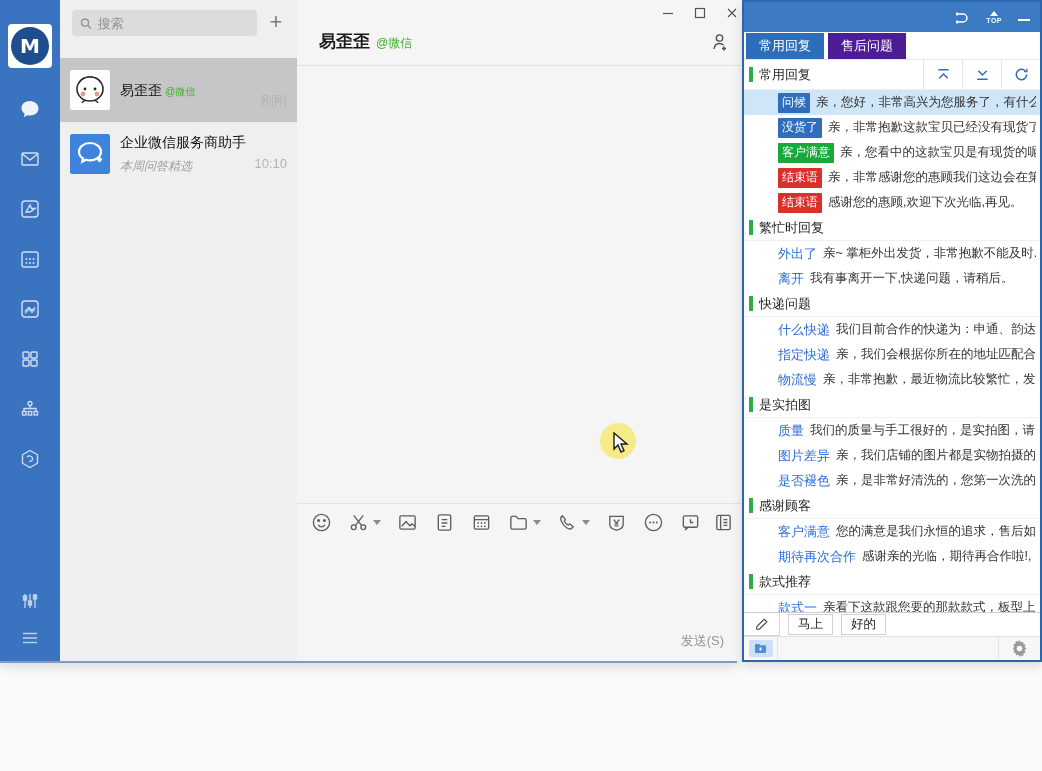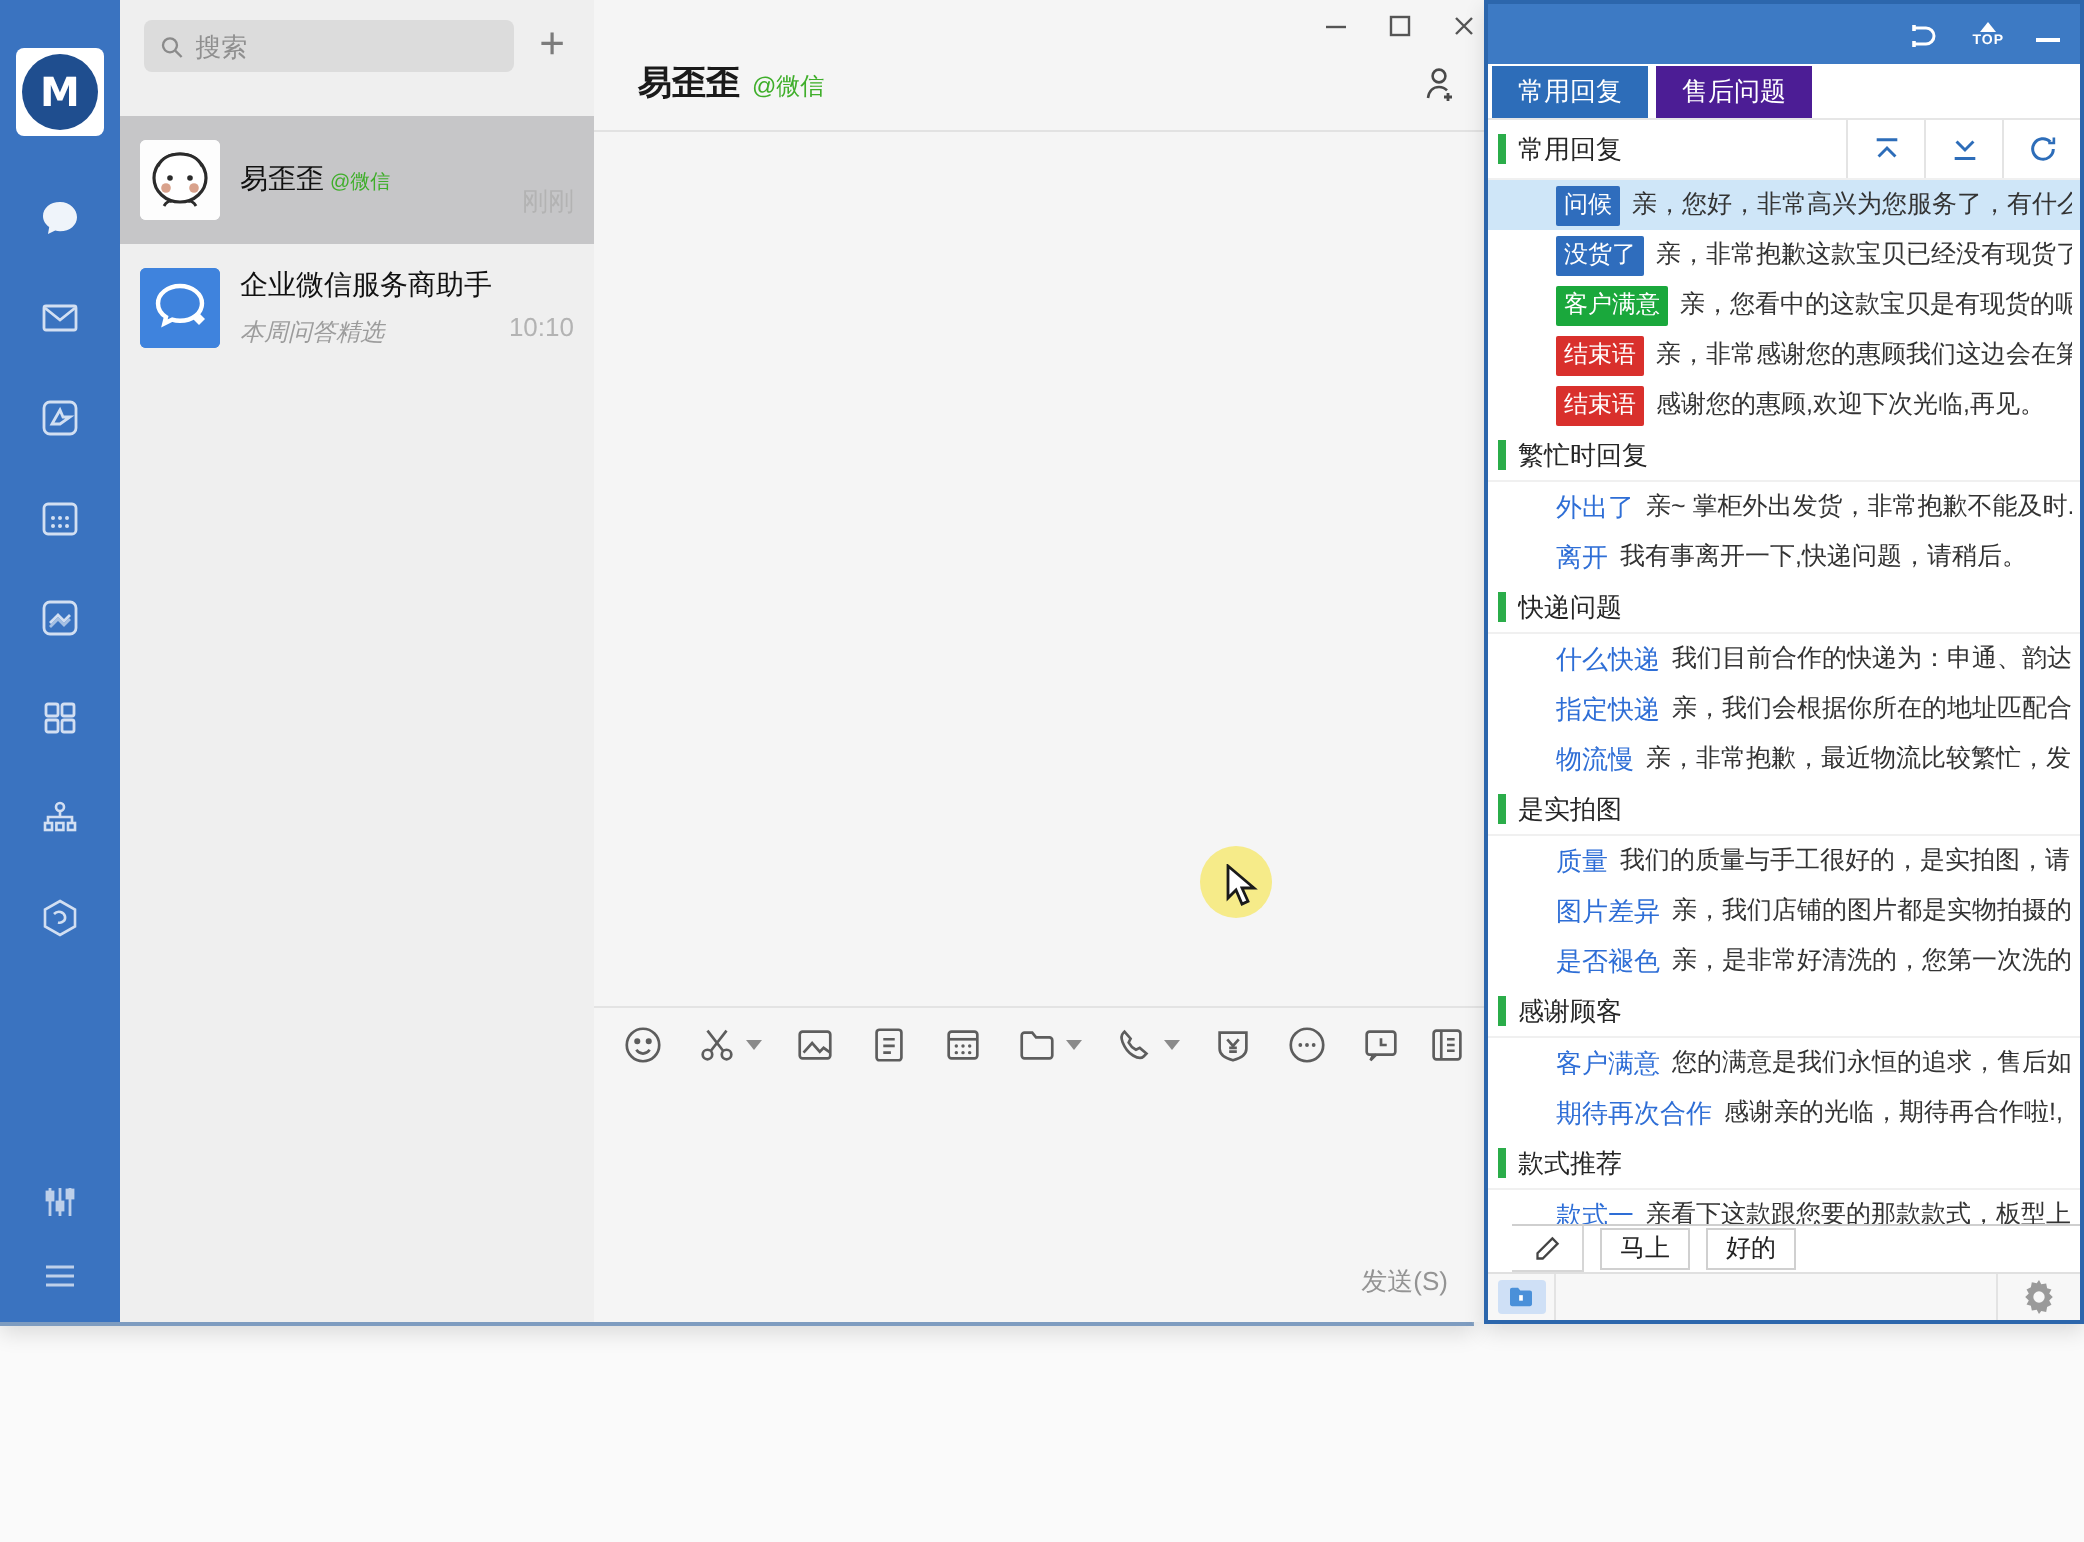--- a/index.html
+++ b/index.html
@@ -73,21 +73,21 @@
   .qr-sec-title { font-size:13px; color:#262626; flex:1; white-space:nowrap; overflow:hidden; }
   .sec-tools { display:flex; height:100%; }
   .sec-tool { width:39px; height:100%; display:flex; align-items:center; justify-content:center; border-left:1px solid #e4e4e4; color:#2d6db9; cursor:pointer; }
   .qr-row { height:25px; display:flex; align-items:center; padding:0 4px 0 34px; gap:6px; cursor:pointer; }
   .qr-row.sel { background:#cfe6f8; }
   .tagbadge { font-size:12px; color:#fff; padding:1px 4px 2px; border-radius:1px; white-space:nowrap; flex-shrink:0; }
   .bg-blue { background:#2f6dbd; } .bg-green { background:#1aa83c; } .bg-red { background:#d9302c; }
   .taglink { font-size:13px; color:#2e6ed6; white-space:nowrap; flex-shrink:0; }
   .qr-text { font-size:12.5px; color:#333; white-space:nowrap; overflow:hidden; flex:1; }
 
-  .quickbar { position:absolute; left:12px; right:0; bottom:24px; height:24px; background:#fff; border-top:1px solid #cfcfcf; display:flex; align-items:stretch; }
+  .quickbar { position:absolute; left:0; right:0; bottom:24px; height:24px; background:#fff; border-top:1px solid #cfcfcf; display:flex; align-items:stretch; }
   .editcell { width:36px; display:flex; align-items:center; justify-content:center; border-right:1px solid #d6d6d6; border-bottom:1px solid #d6d6d6; color:#444; cursor:pointer; }
   .qbtn { margin:1px 0 1px 8px; padding:0 9px; border:1px solid #d0d0d0; background:#fff; font-size:12.5px; color:#222; display:flex; align-items:center; cursor:pointer; }
   .bottombar { position:absolute; left:0; right:0; bottom:0; height:24px; background:#f7f7f7; border-top:1px solid #e0e0e0; display:flex; align-items:center; }
   .foldercell { width:34px; height:100%; display:flex; align-items:center; justify-content:center; border-right:1px solid #e3e3e3; }
   .folderbtn { width:24px; height:17px; background:#cfe0f6; border-radius:2px; display:flex; align-items:center; justify-content:center; cursor:pointer; }
   .gearcell { margin-left:auto; width:42px; height:100%; display:flex; align-items:center; justify-content:center; border-left:1px solid #e3e3e3; color:#9a9a9a; cursor:pointer; }
 </style>
 </head>
 <body>
 

